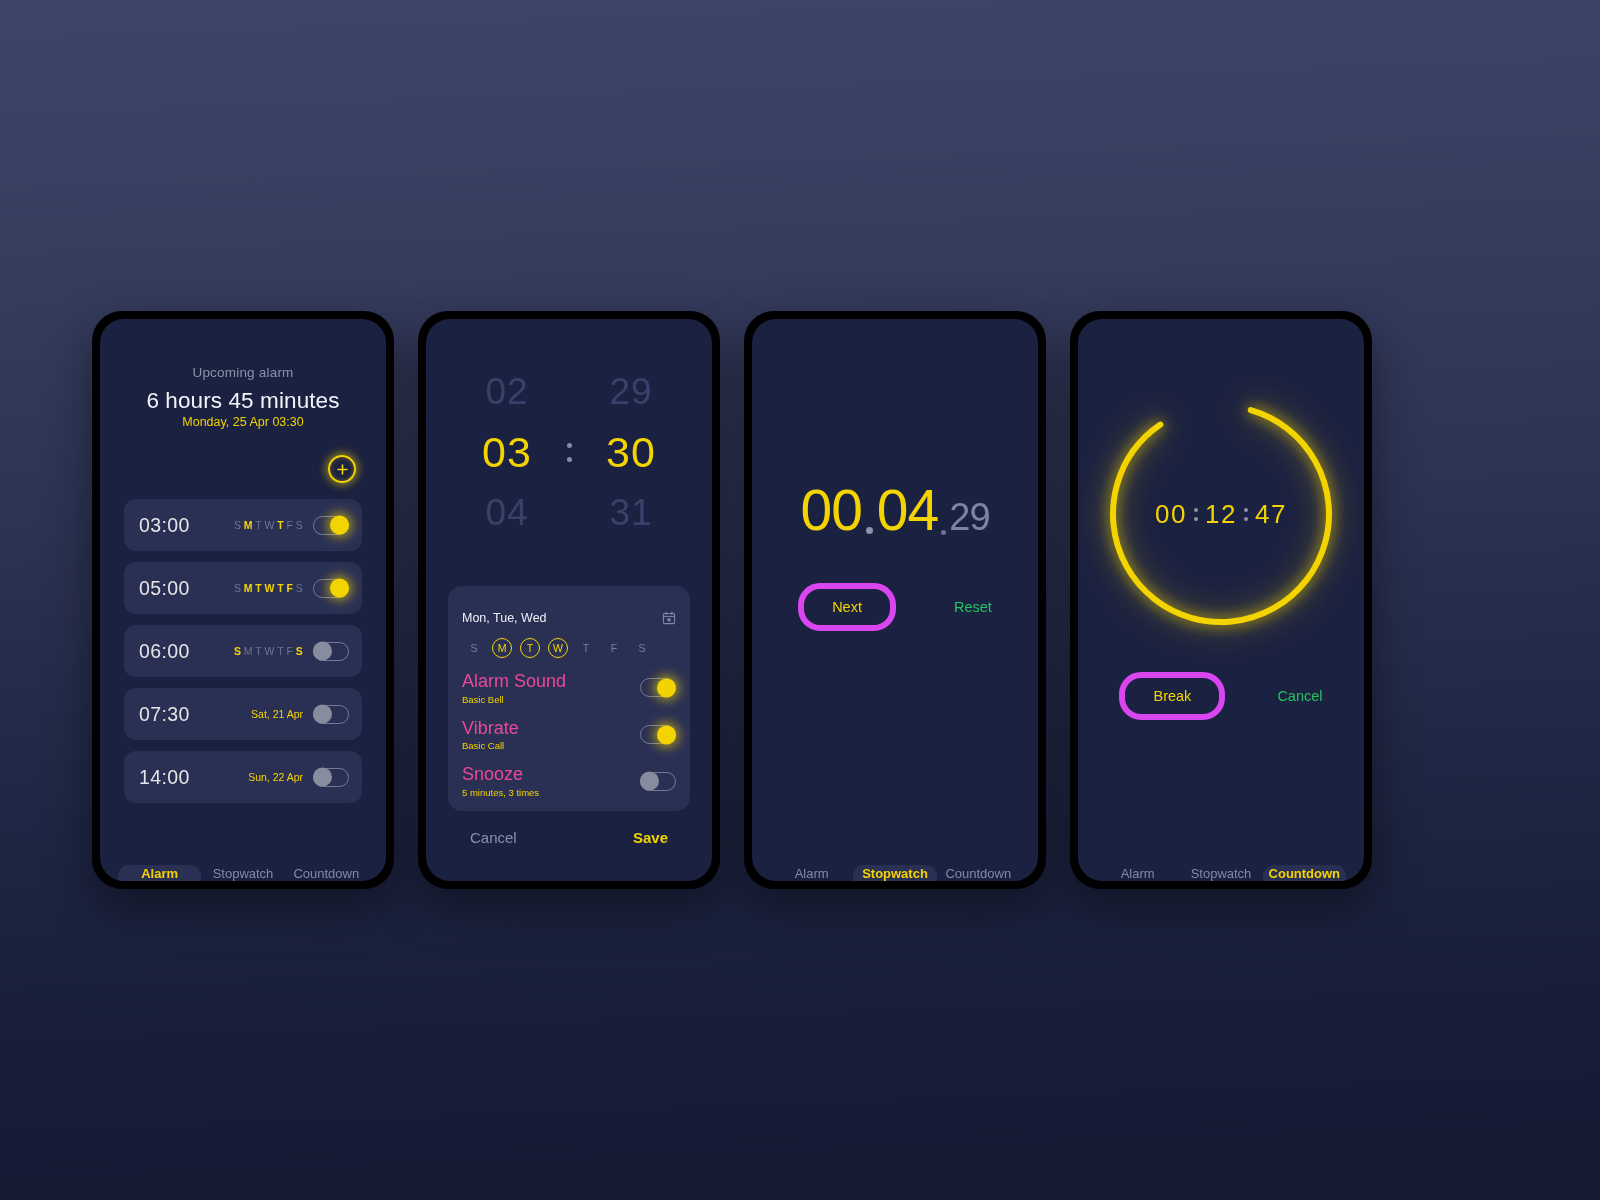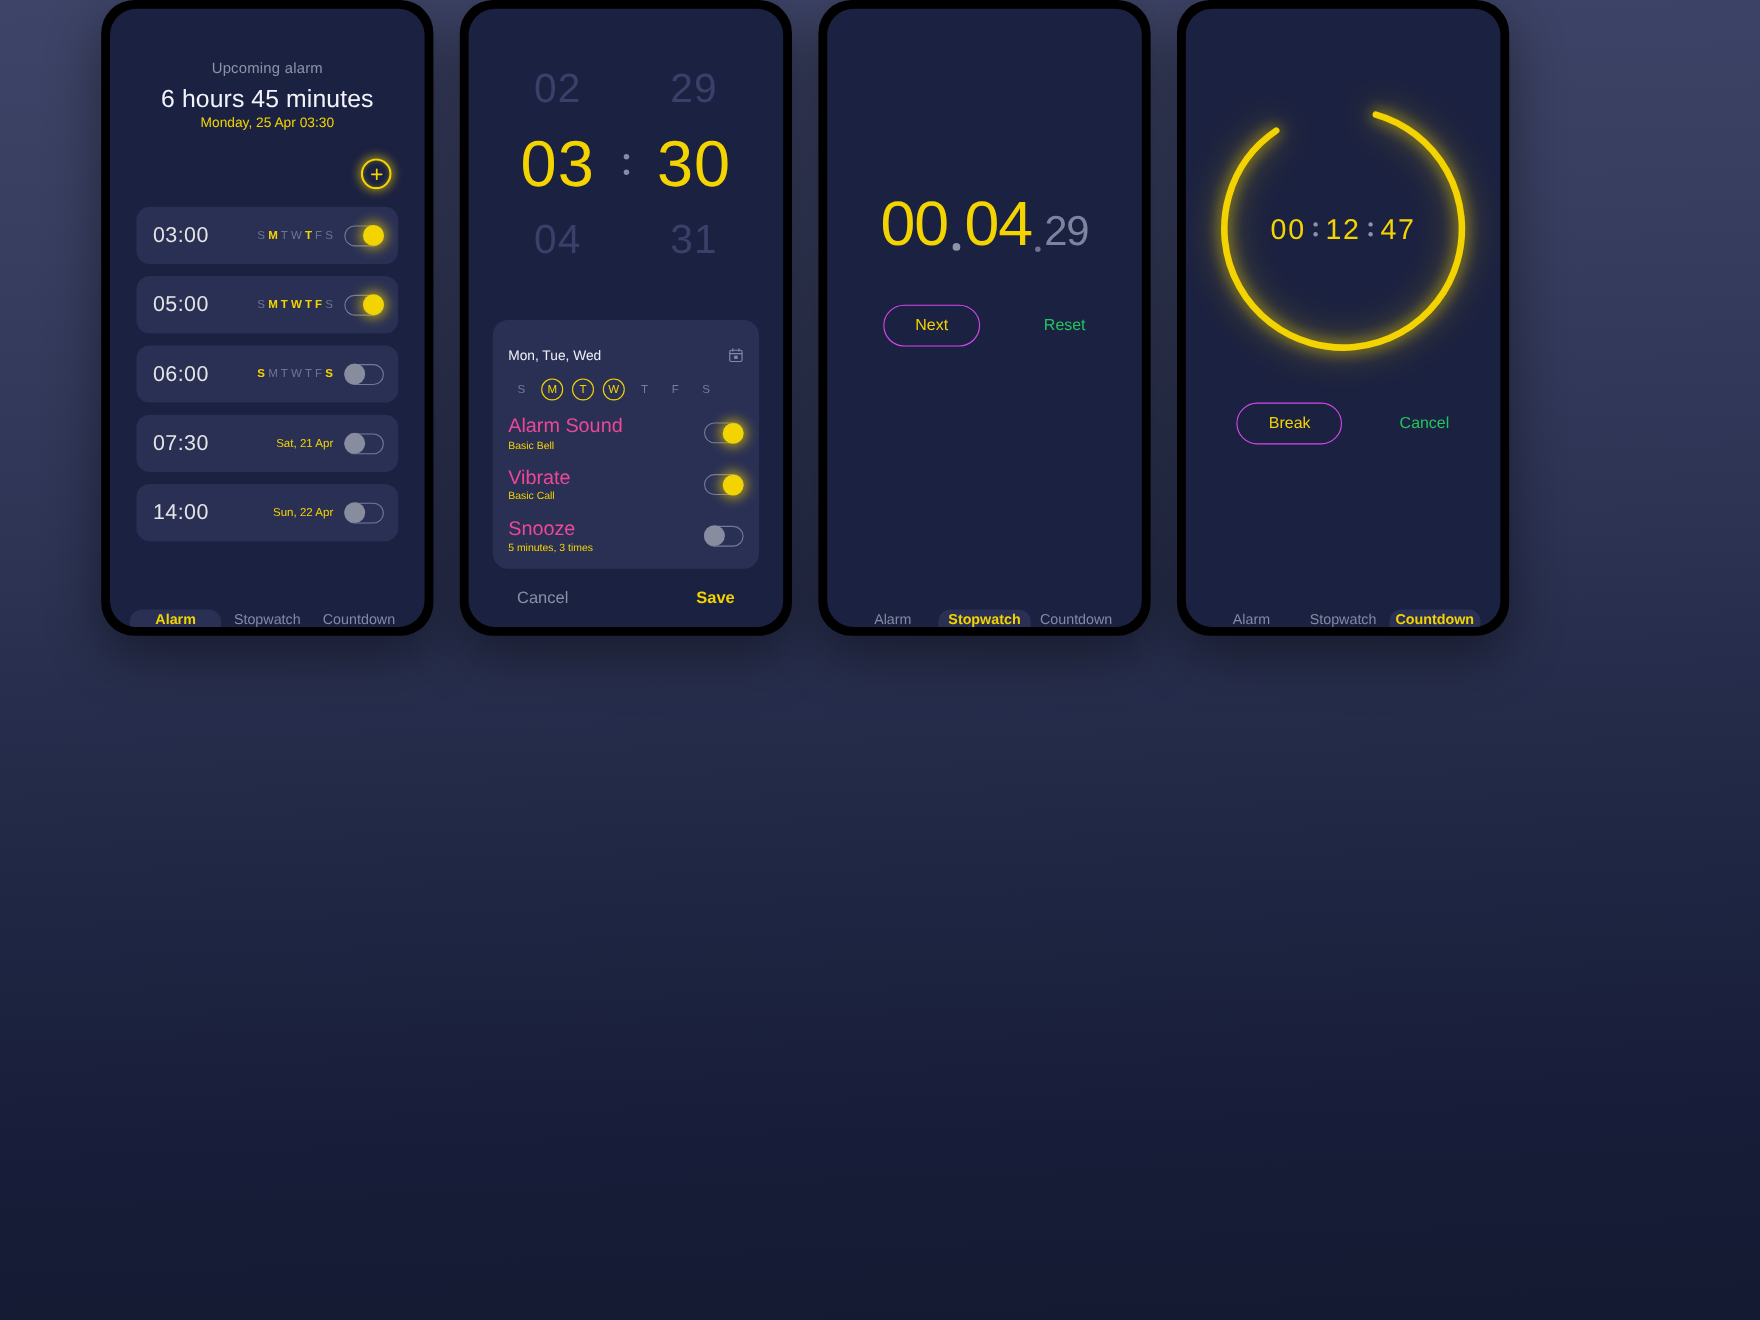--- a/index.html
+++ b/index.html
@@ -7,20 +7,21 @@
   body {
     font-family: "Liberation Sans", sans-serif;
     background: linear-gradient(178deg, #3e4467 0%, #383e60 18%, #2c3353 42%, #1f2643 66%, #171d38 85%, #141a31 100%);
     position: relative;
   }
   .stage {
     position: absolute;
     left: 0; top: 0;
     width: 1464px; height: 1200px;
     display: flex;
+    align-items: center;
     justify-content: center;
     gap: 24px;
   }
 
   
   .phone {
     width: 302px;
     height: 578px;
     background: #000000;
     border-radius: 30px;
@@ -128,21 +129,21 @@
     padding: 52px 0 0;
     display: flex;
     flex-direction: column;
     align-items: center;
     gap: 0;
   }
   .pick-row { display: flex; align-items: center; justify-content: center; width: 100%; }
   .pick-col { width: 96px; text-align: center; }
   .pick-ghost { color: #39406a; font-size: 37px; letter-spacing: 1px; }
   .pick-mid { margin: 18px 0; }
-  .pick-main { color: #f4d400; font-size: 59px; letter-spacing: 1px; line-height: 1; }
+  .pick-main { color: #f4d400; font-size: 43px; letter-spacing: 1px; line-height: 1; }
   .pick-colon { width: 28px; display: flex; flex-direction: column; align-items: center; gap: 9px; }
   .pick-colon i { width: 5px; height: 5px; border-radius: 50%; background: #868ca4; display: block; }
 
   .panel {
     margin: 52px 22px 0;
     background: #2a3054;
     border-radius: 14px;
     padding: 25px 14px 13px;
   }
   .panel-top { display: flex; align-items: flex-start; }
@@ -181,21 +182,21 @@
   }
   .sw-time { display: flex; align-items: baseline; }
   .sw-main { color: #f4d400; font-size: 57px; letter-spacing: -1px; line-height: 1; }
   .sw-dot { width: 7px; height: 7px; border-radius: 50%; background: #8d93a9; margin: 0 4px 5px; align-self: flex-end; }
   .sw-ms { color: #7b melhor; }
   .sw-ms { color: #7d849f; font-size: 38px; letter-spacing: -1px; }
   .sw-ms-dot { width: 5px; height: 5px; border-radius: 50%; background: #6b melhor; }
   .sw-ms-dot { width: 5px; height: 5px; border-radius: 50%; background: #6d7390; margin: 0 3px 4px; align-self: flex-end; }
   .sw-btns { display: flex; align-items: center; gap: 58px; }
   .pill {
-    border: 1px solid #d946ef;
+    border: 6px solid #d946ef;
     color: #f4d400;
     background: transparent;
     border-radius: 22px;
     padding: 10px 28px;
     font-size: 14.5px;
     font-family: inherit;
     cursor: pointer;
   }
   .plain {
     border: none; background: transparent;

